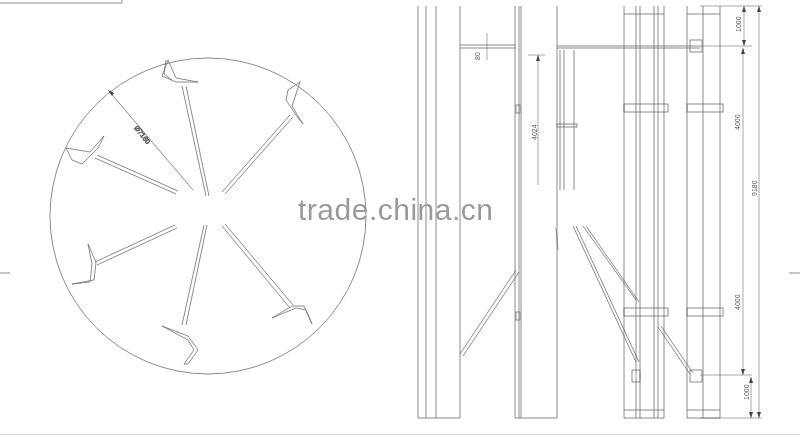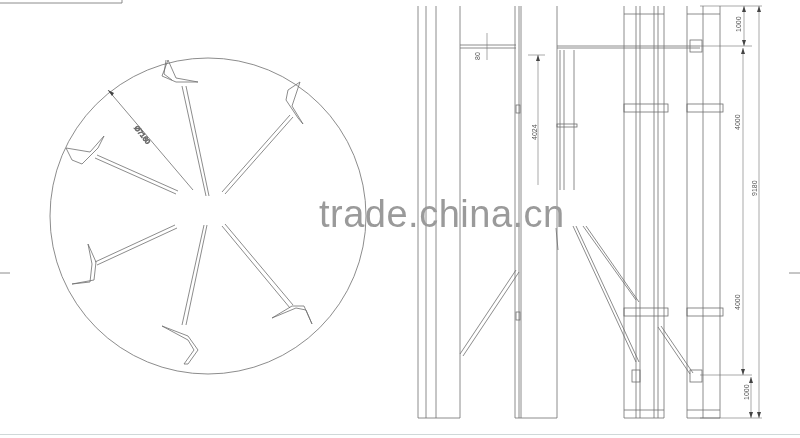--- a/index.html
+++ b/index.html
@@ -1,18 +1,18 @@
 <!DOCTYPE html>
 <html><head>
 <meta charset="utf-8">
 <style>
   html, body { margin:0; padding:0; background:#ffffff; }
   body { width:800px; height:438px; position:relative; overflow:hidden; font-family:"Liberation Sans", sans-serif; }
   #canvas { position:absolute; left:0; top:0; width:800px; height:438px; }
-  .watermark { position:absolute; left:319px; top:193px; font-size:38px; color:#9a9a9a; letter-spacing:0.5px; font-family:"Liberation Sans", sans-serif; }
+  .watermark { position:absolute; left:298px; top:193px; font-size:30px; color:#9a9a9a; letter-spacing:0.5px; font-family:"Liberation Sans", sans-serif; }
   .dim { font-family:"Liberation Sans", sans-serif; font-size:7px; fill:#555; }
   .bottom-rule { position:absolute; left:0; top:434px; width:800px; height:1px; background:#d0d8d8; }
 </style>
 </head>
 <body>
 
 <svg id="canvas" width="800" height="438" viewBox="0 0 800 438" xmlns="http://www.w3.org/2000/svg">
   <g stroke="#6e6e6e" fill="none" stroke-width="0.8">
 
     <line x1="0" y1="3" x2="122" y2="3"></line>

